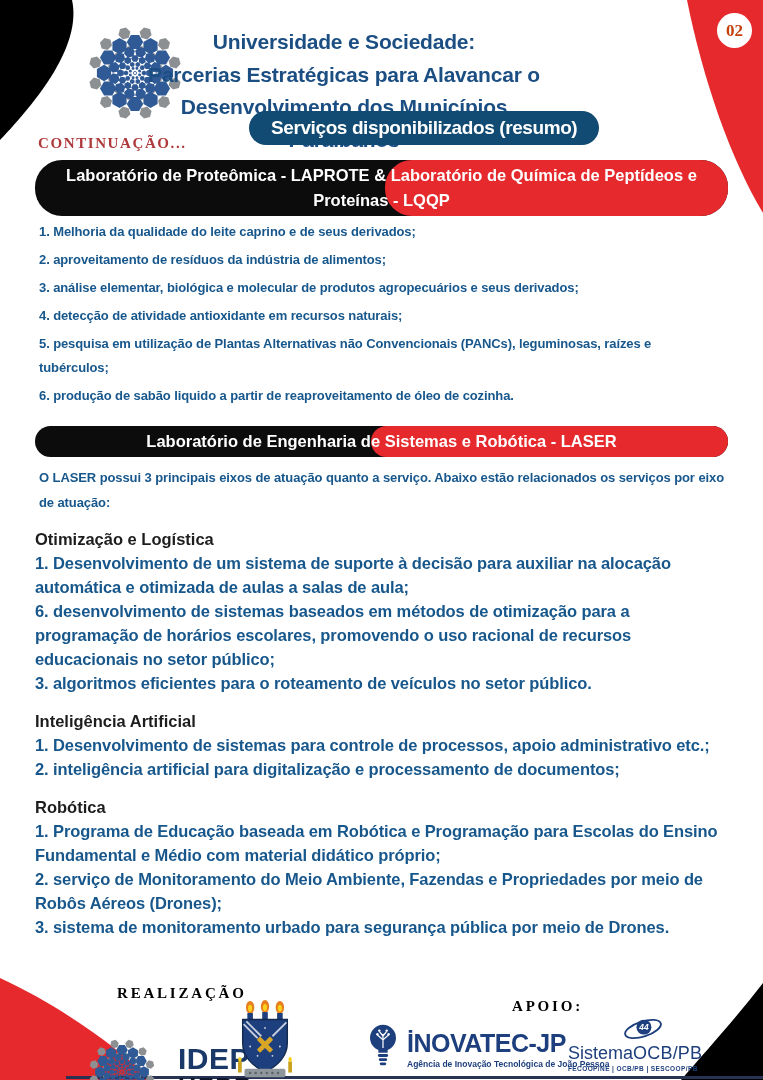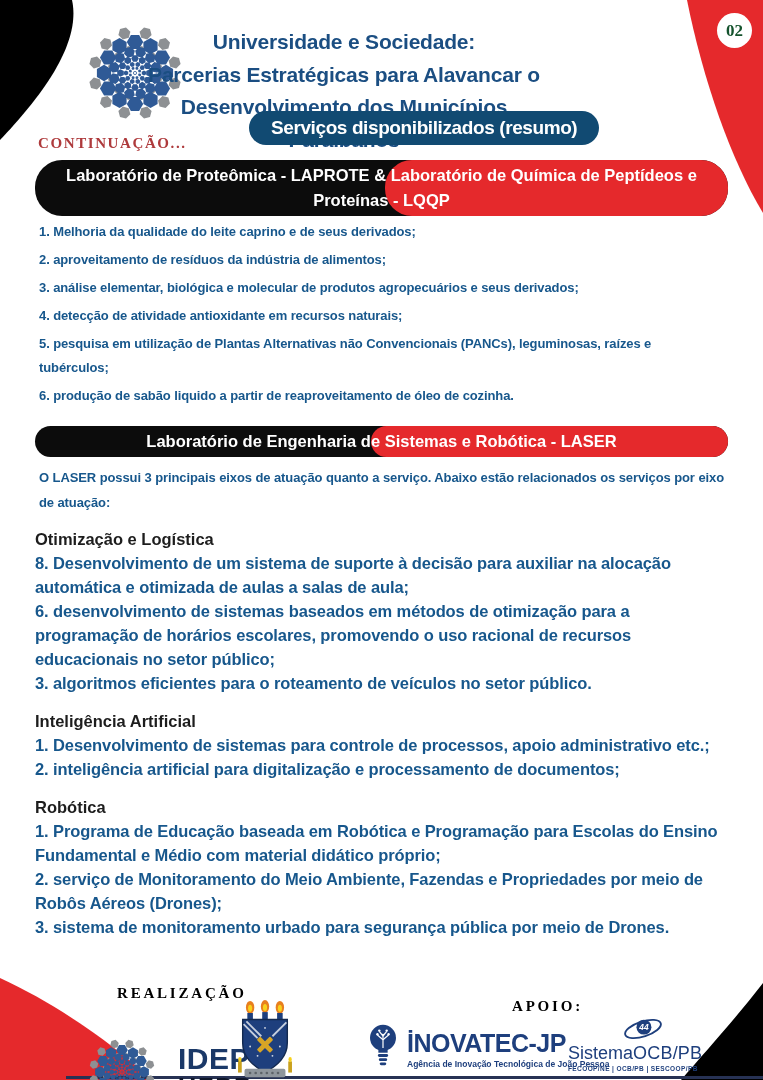--- a/index.html
+++ b/index.html
@@ -9,21 +9,21 @@
   }
   svg { display:block; }
 
   
   .corner { position:absolute; pointer-events:none; }
 
   
   .page-badge {
     position:absolute; left:717px; top:13px; width:35px; height:35px;
     background:#fff; border-radius:50%; display:flex; align-items:center; justify-content:center;
-    font-family:"Liberation Serif", serif; font-weight:bold; font-size:17px; color:#14532d;
+    font-family:"Liberation Serif", serif; font-weight:bold; font-size:17px; color:#c2410c;
   }
 
   
   .logo-mandala { position:absolute; left:84px; top:22px; width:102px; height:102px; }
   .main-title {
     position:absolute; left:140px; top:26px; width:408px; text-align:center;
     color:var(--title_blue,#1b4e82); font-weight:bold; font-size:21px; line-height:32.5px;
     letter-spacing:-0.2px;
   }
   .badge-pill {
@@ -384,21 +384,21 @@
 
     <div class="section-pill laser laser-pill">
       <div class="red-overlay"></div>
       <div class="txt">Laboratório de Engenharia de Sistemas e Robótica - LASER</div>
     </div>
 
     <p class="intro-par">O LASER possui 3 principais eixos de atuação quanto a serviço. Abaixo estão relacionados os serviços por eixo de atuação:</p>
 
     <p class="sub-title">Otimização e Logística</p>
     <div class="sub-list">
-      <p>8. Desenvolvimento de um sistema de suporte à decisão para auxiliar na alocação automática e otimizada de aulas a salas de aula;</p>
+      <p>1. Desenvolvimento de um sistema de suporte à decisão para auxiliar na alocação automática e otimizada de aulas a salas de aula;</p>
       <p>6. desenvolvimento de sistemas baseados em métodos de otimização para a programação de horários escolares, promovendo o uso racional de recursos educacionais no setor público;</p>
       <p>3. algoritmos eficientes para o roteamento de veículos no setor público.</p>
     </div>
 
     <p class="sub-title later">Inteligência Artificial</p>
     <div class="sub-list">
       <p>1. Desenvolvimento de sistemas para controle de processos, apoio administrativo etc.;</p>
       <p>2. inteligência artificial para digitalização e processamento de documentos;</p>
     </div>
 

